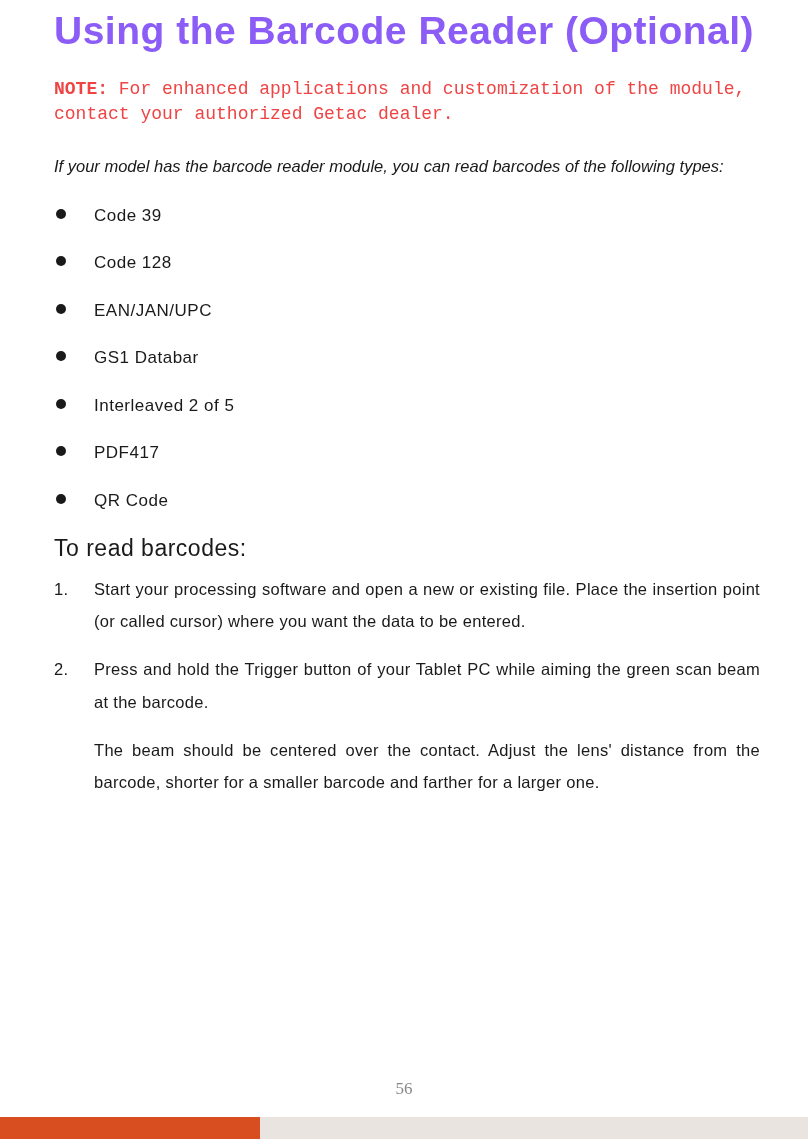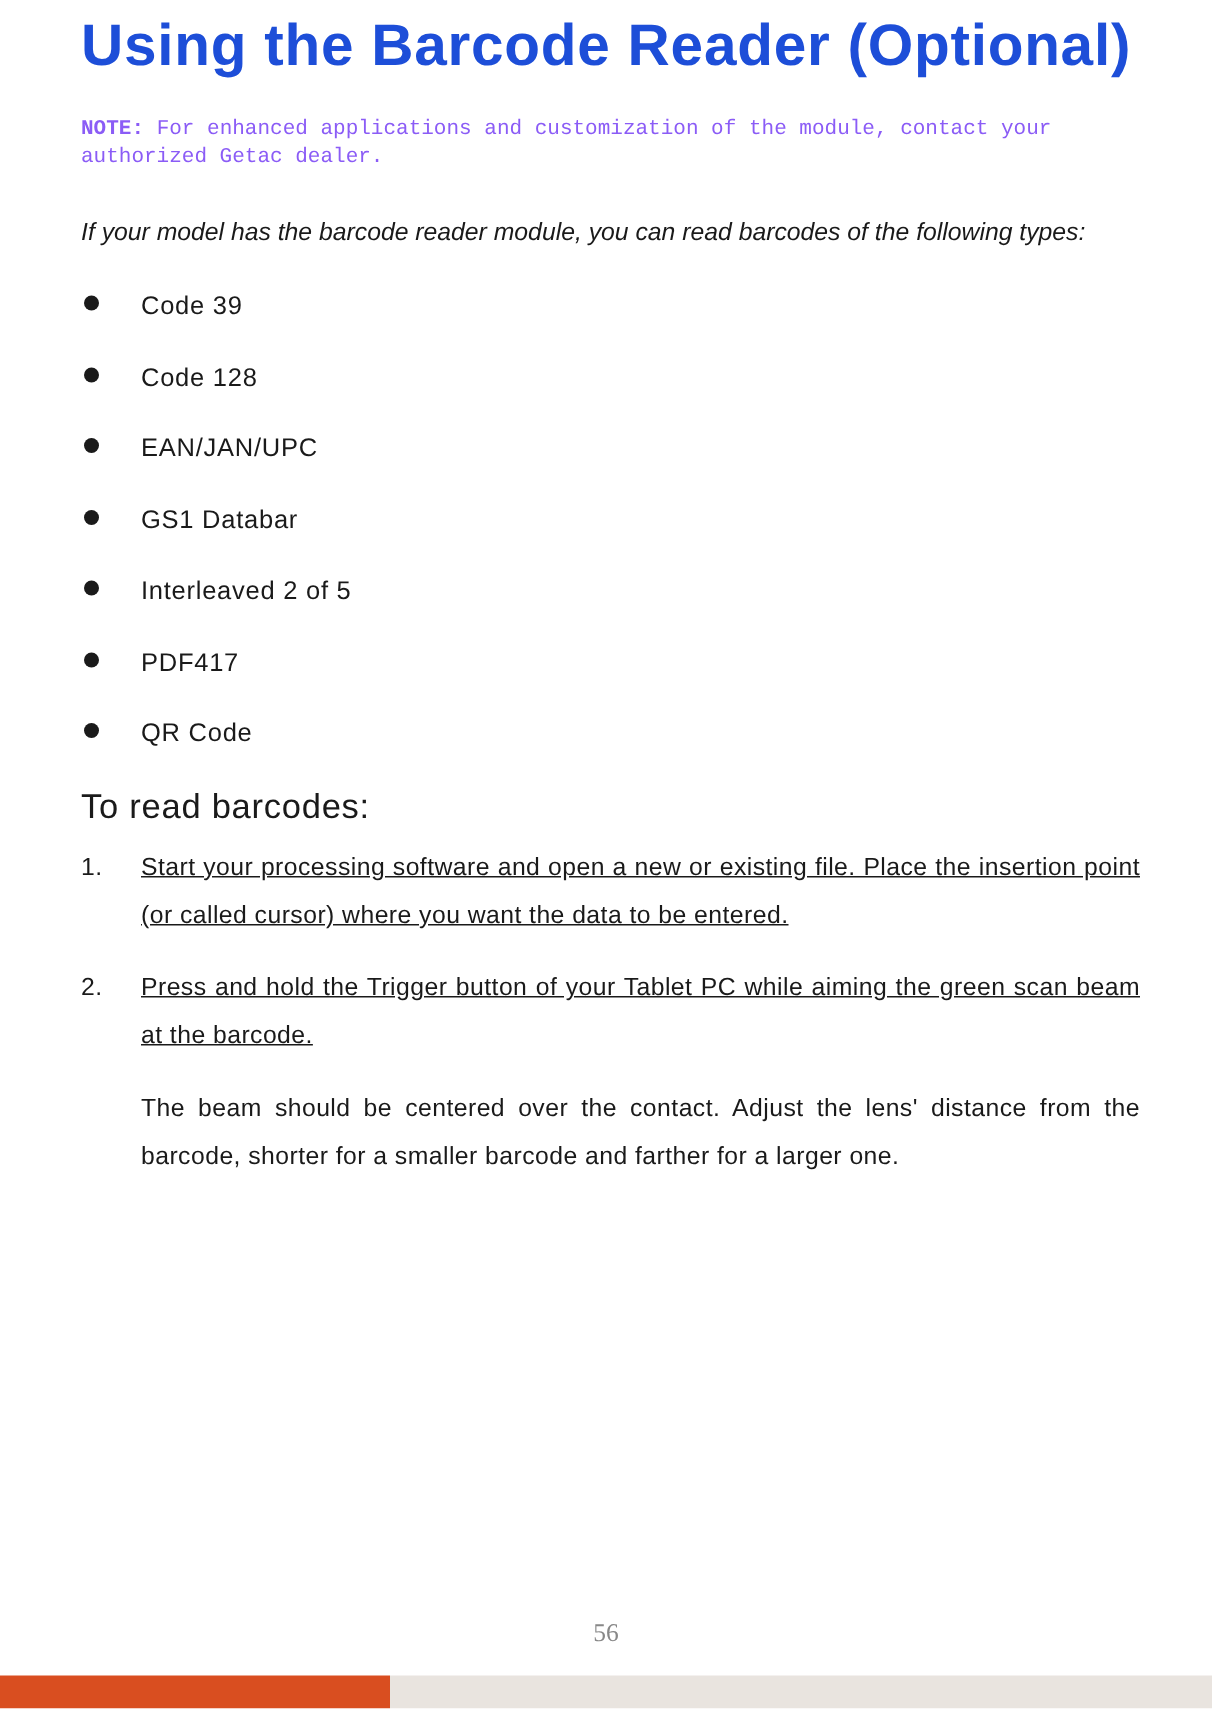--- a/index.html
+++ b/index.html
@@ -12,32 +12,32 @@
       height: 1139px;
       background: #ffffff;
       font-family: Arial, "Helvetica Neue", sans-serif;
       color: #1a1a1a;
       position: relative;
       padding: 0 48px 0 54px;
     }
     .heading {
       font-family: Impact, "Arial Black", sans-serif;
       font-stretch: condensed;
-      color: #1d4ed8;
+      color: #8b5cf6;
       font-size: 39px;
       letter-spacing: 0.5px;
       font-weight: 700;
       line-height: 1.1;
       margin-top: 10px;
       margin-bottom: 24px;
     }
     .note {
       font-family: "Courier New", Courier, monospace;
-      color: #8b5cf6;
-      font-size: 14px;
+      color: #ef4444;
+      font-size: 18px;
       line-height: 1.4;
       margin-bottom: 24px;
     }
     .note .note-label {
       font-weight: 700;
     }
     .intro {
       font-size: 16.5px;
       line-height: 1.9;
       margin-bottom: 20px;
@@ -67,21 +67,20 @@
       background: #1a1a1a;
     }
     .to-read {
       font-size: 23px;
       margin-bottom: 11px;
       letter-spacing: 0.5px;
     }
     ol.steps {
       list-style: none;
       counter-reset: step;
-      text-decoration: underline;
     }
     ol.steps > li {
       counter-increment: step;
       position: relative;
       padding-left: 40px;
       font-size: 16.5px;
       line-height: 1.95;
       margin-bottom: 16px;
       text-align: justify;
       letter-spacing: 0.3px;

